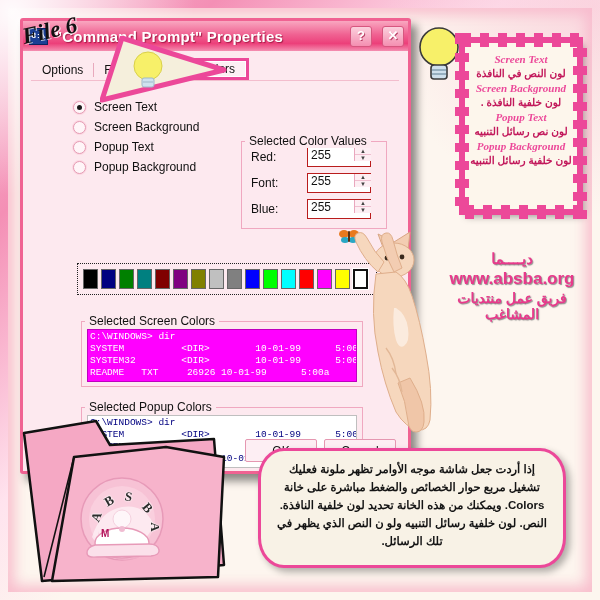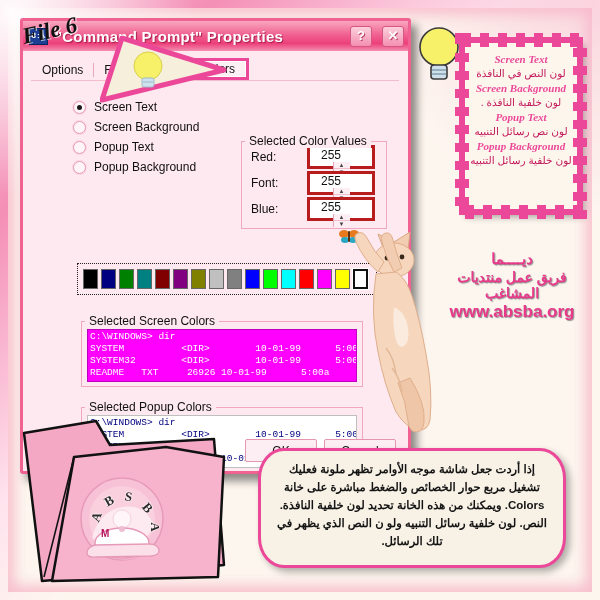--- a/index.html
+++ b/index.html
@@ -98,22 +98,22 @@
   .group{position:absolute;border:1px solid #f0a8c0;}
   .group > .gtitle{
     position:absolute;top:-8px;left:3px;background:#fde9ef;
     padding:0 4px;font-size:12px;color:#101010;white-space:nowrap;
   }
 
   #grp-values{left:218px;top:90px;width:144px;height:86px;}
   .val-row{display:flex;align-items:center;height:22px;margin:4px 0 0 9px;}
   .val-name{width:56px;font-size:12px;color:#101010;}
   .spin{
-    display:flex;align-items:center;border:3px solid #b91c1c;background:#fff;
-    height:18px;width:62px;flex-direction:column;
+    display:flex;align-items:flex-start;border:1px solid #b91c1c;background:#fff;
+    height:18px;width:62px;
   }
   .spin input{
     border:0;outline:0;width:40px;background:#fff;color:#111;
     font-family:"Liberation Sans",sans-serif;font-size:12px;padding:0 3px;
   }
   .spin-btns{
     width:16px;border-left:1px solid #e9a7be;display:flex;flex-direction:column;
     background:#fdeef3;flex:none;
   }
   .spin-btns div{
@@ -167,21 +167,21 @@
   }
   #stamp-inner{
     position:absolute;inset:0;padding:12px 5px 5px;box-sizing:border-box;
     text-align:center;
   }
   .st-en{
     font-family:"Liberation Serif",serif;font-style:italic;font-weight:bold;
     color:#ec4899;font-size:11px;line-height:14px;
   }
   .st-ar{
-    direction:rtl;color:#c2185b;font-weight:normal;font-size:10.5px;line-height:15px;
+    direction:rtl;color:#c2185b;font-weight:bold;font-size:10.5px;line-height:15px;
   }
 
   
   #watermark{
     position:absolute;left:432px;top:250px;width:160px;text-align:center;
     color:#e8398b;font-weight:bold;direction:rtl;
     text-shadow:1px 1px 1px rgba(120,120,120,.8);
   }
   #wm1{font-size:15px;letter-spacing:2px;}
   #wm2{font-size:14px;margin-top:1px;}
@@ -437,22 +437,22 @@
       <path d="M62,44 q-8,-14 -12,-30 q-2,-8 4,-9 q5,-1 7,7 q4,16 9,28 Z" fill="#f3cdb2" stroke="#dfae8b" stroke-width="1"></path>
       <path d="M78,150 q16,26 14,44 q-1,10 -8,10 q-7,0 -8,-11 q-2,-20 -10,-38 Z" fill="#f0c6a8" stroke="#dfae8b" stroke-width="1"></path>
       <path d="M64,80 q10,6 12,20 q2,14 -4,18 q-5,3 -8,-6 q-4,-14 -2,-32 Z" fill="#fdf0e6" opacity=".8"></path>
       <path d="M54,120 q8,10 10,26" stroke="#e2b796" stroke-width="1.4" fill="none"></path>
       <path d="M60,140 q8,10 10,24" stroke="#e2b796" stroke-width="1.4" fill="none"></path>
     </g>
   </svg>
 
   <div id="watermark">
     <div id="wm1">ديــــما</div>
+    <div id="wm3">www.absba.org</div>
     <div id="wm2">فريق عمل منتديات المشاغب</div>
-    <div id="wm3">www.absba.org</div>
   </div>
 
   <div id="note">إذا أردت جعل شاشة موجه الأوامر تظهر ملونة فعليك تشغيل مربع حوار الخصائص والضغط مباشرة على خانة Colors. ويمكنك من هذه الخانة تحديد لون خلفية النافذة. النص. لون خلفية رسائل التنبيه ولو ن النص الذي يظهر في تلك الرسائل.</div>
 
   <svg id="folder" viewBox="0 0 222 170">
     <path d="M6,18 L78,6 L92,30 L196,24 L206,150 L24,166 Z" fill="#f5a8c4" stroke="#111" stroke-width="2.5" stroke-linejoin="round"></path>
     <path d="M56,42 L148,32 L206,42 L200,162 L34,166 Z" fill="#f7b3cb" stroke="#111" stroke-width="2.5" stroke-linejoin="round"></path>
     <line x1="56" y1="42" x2="26" y2="162" stroke="#111" stroke-width="1.6"></line>
     <g>
       <circle cx="104" cy="104" r="41" fill="#f7c2d5" stroke="#e79ab8" stroke-width="1.5"></circle>

